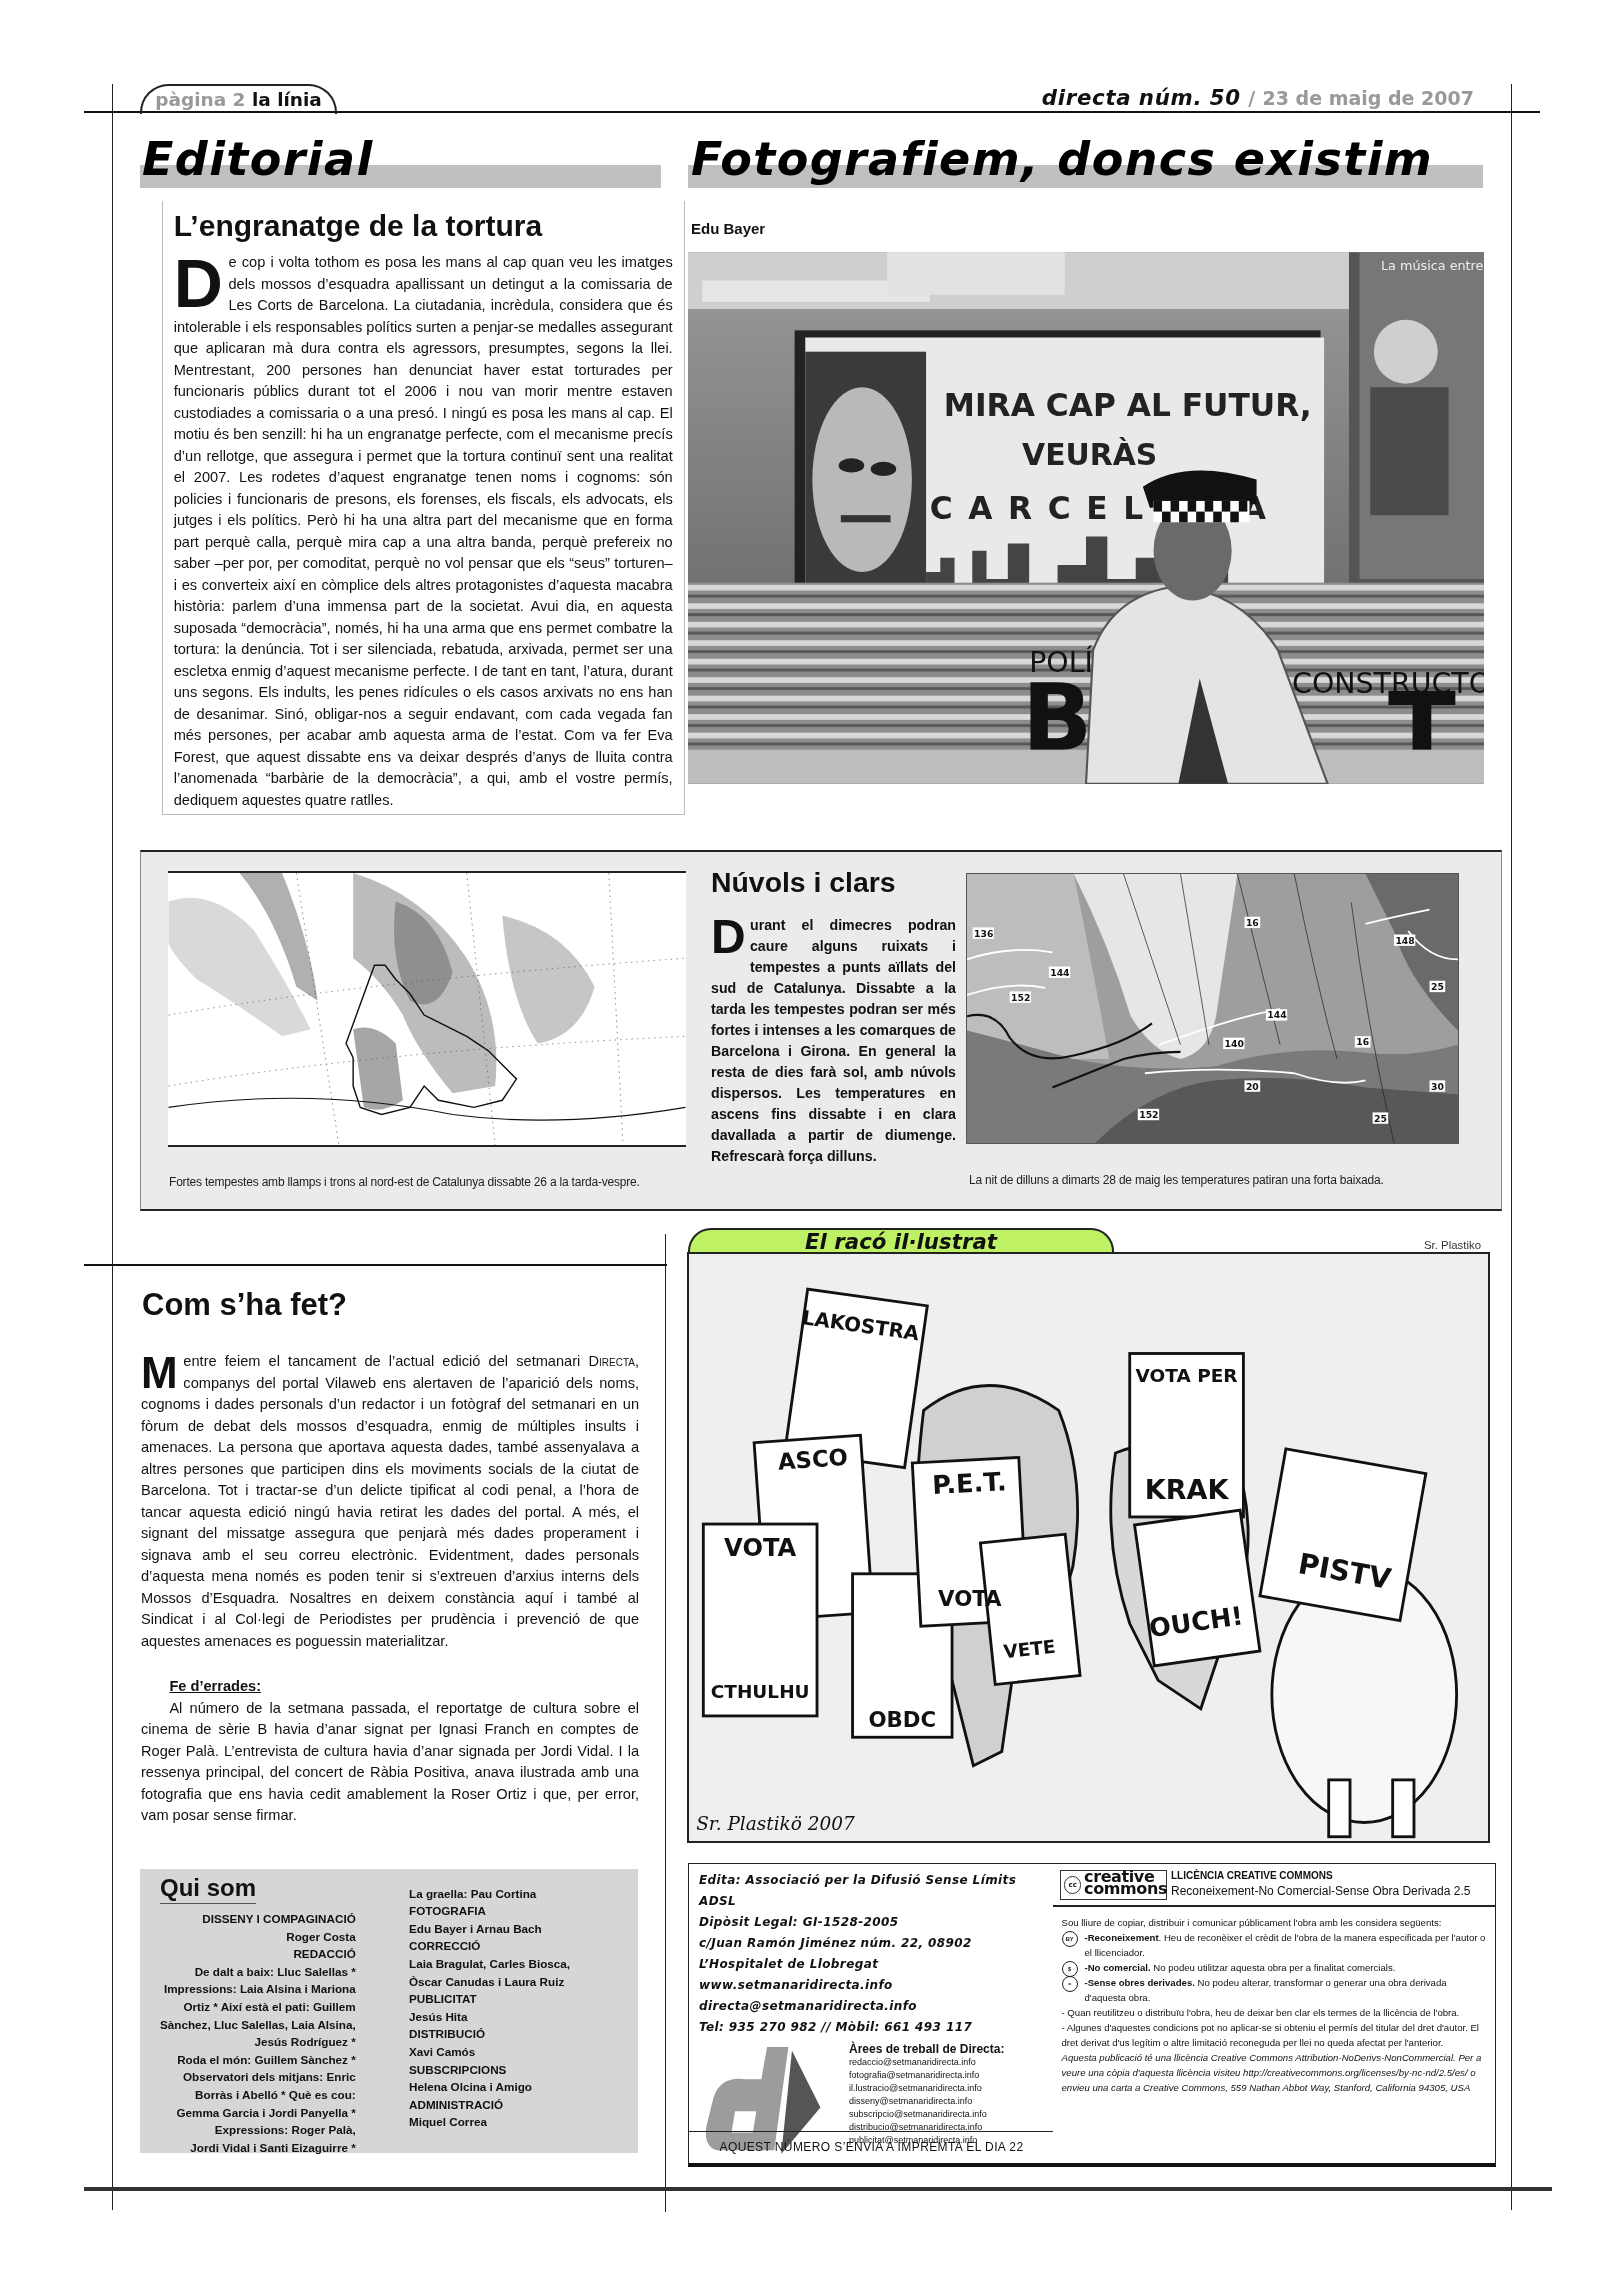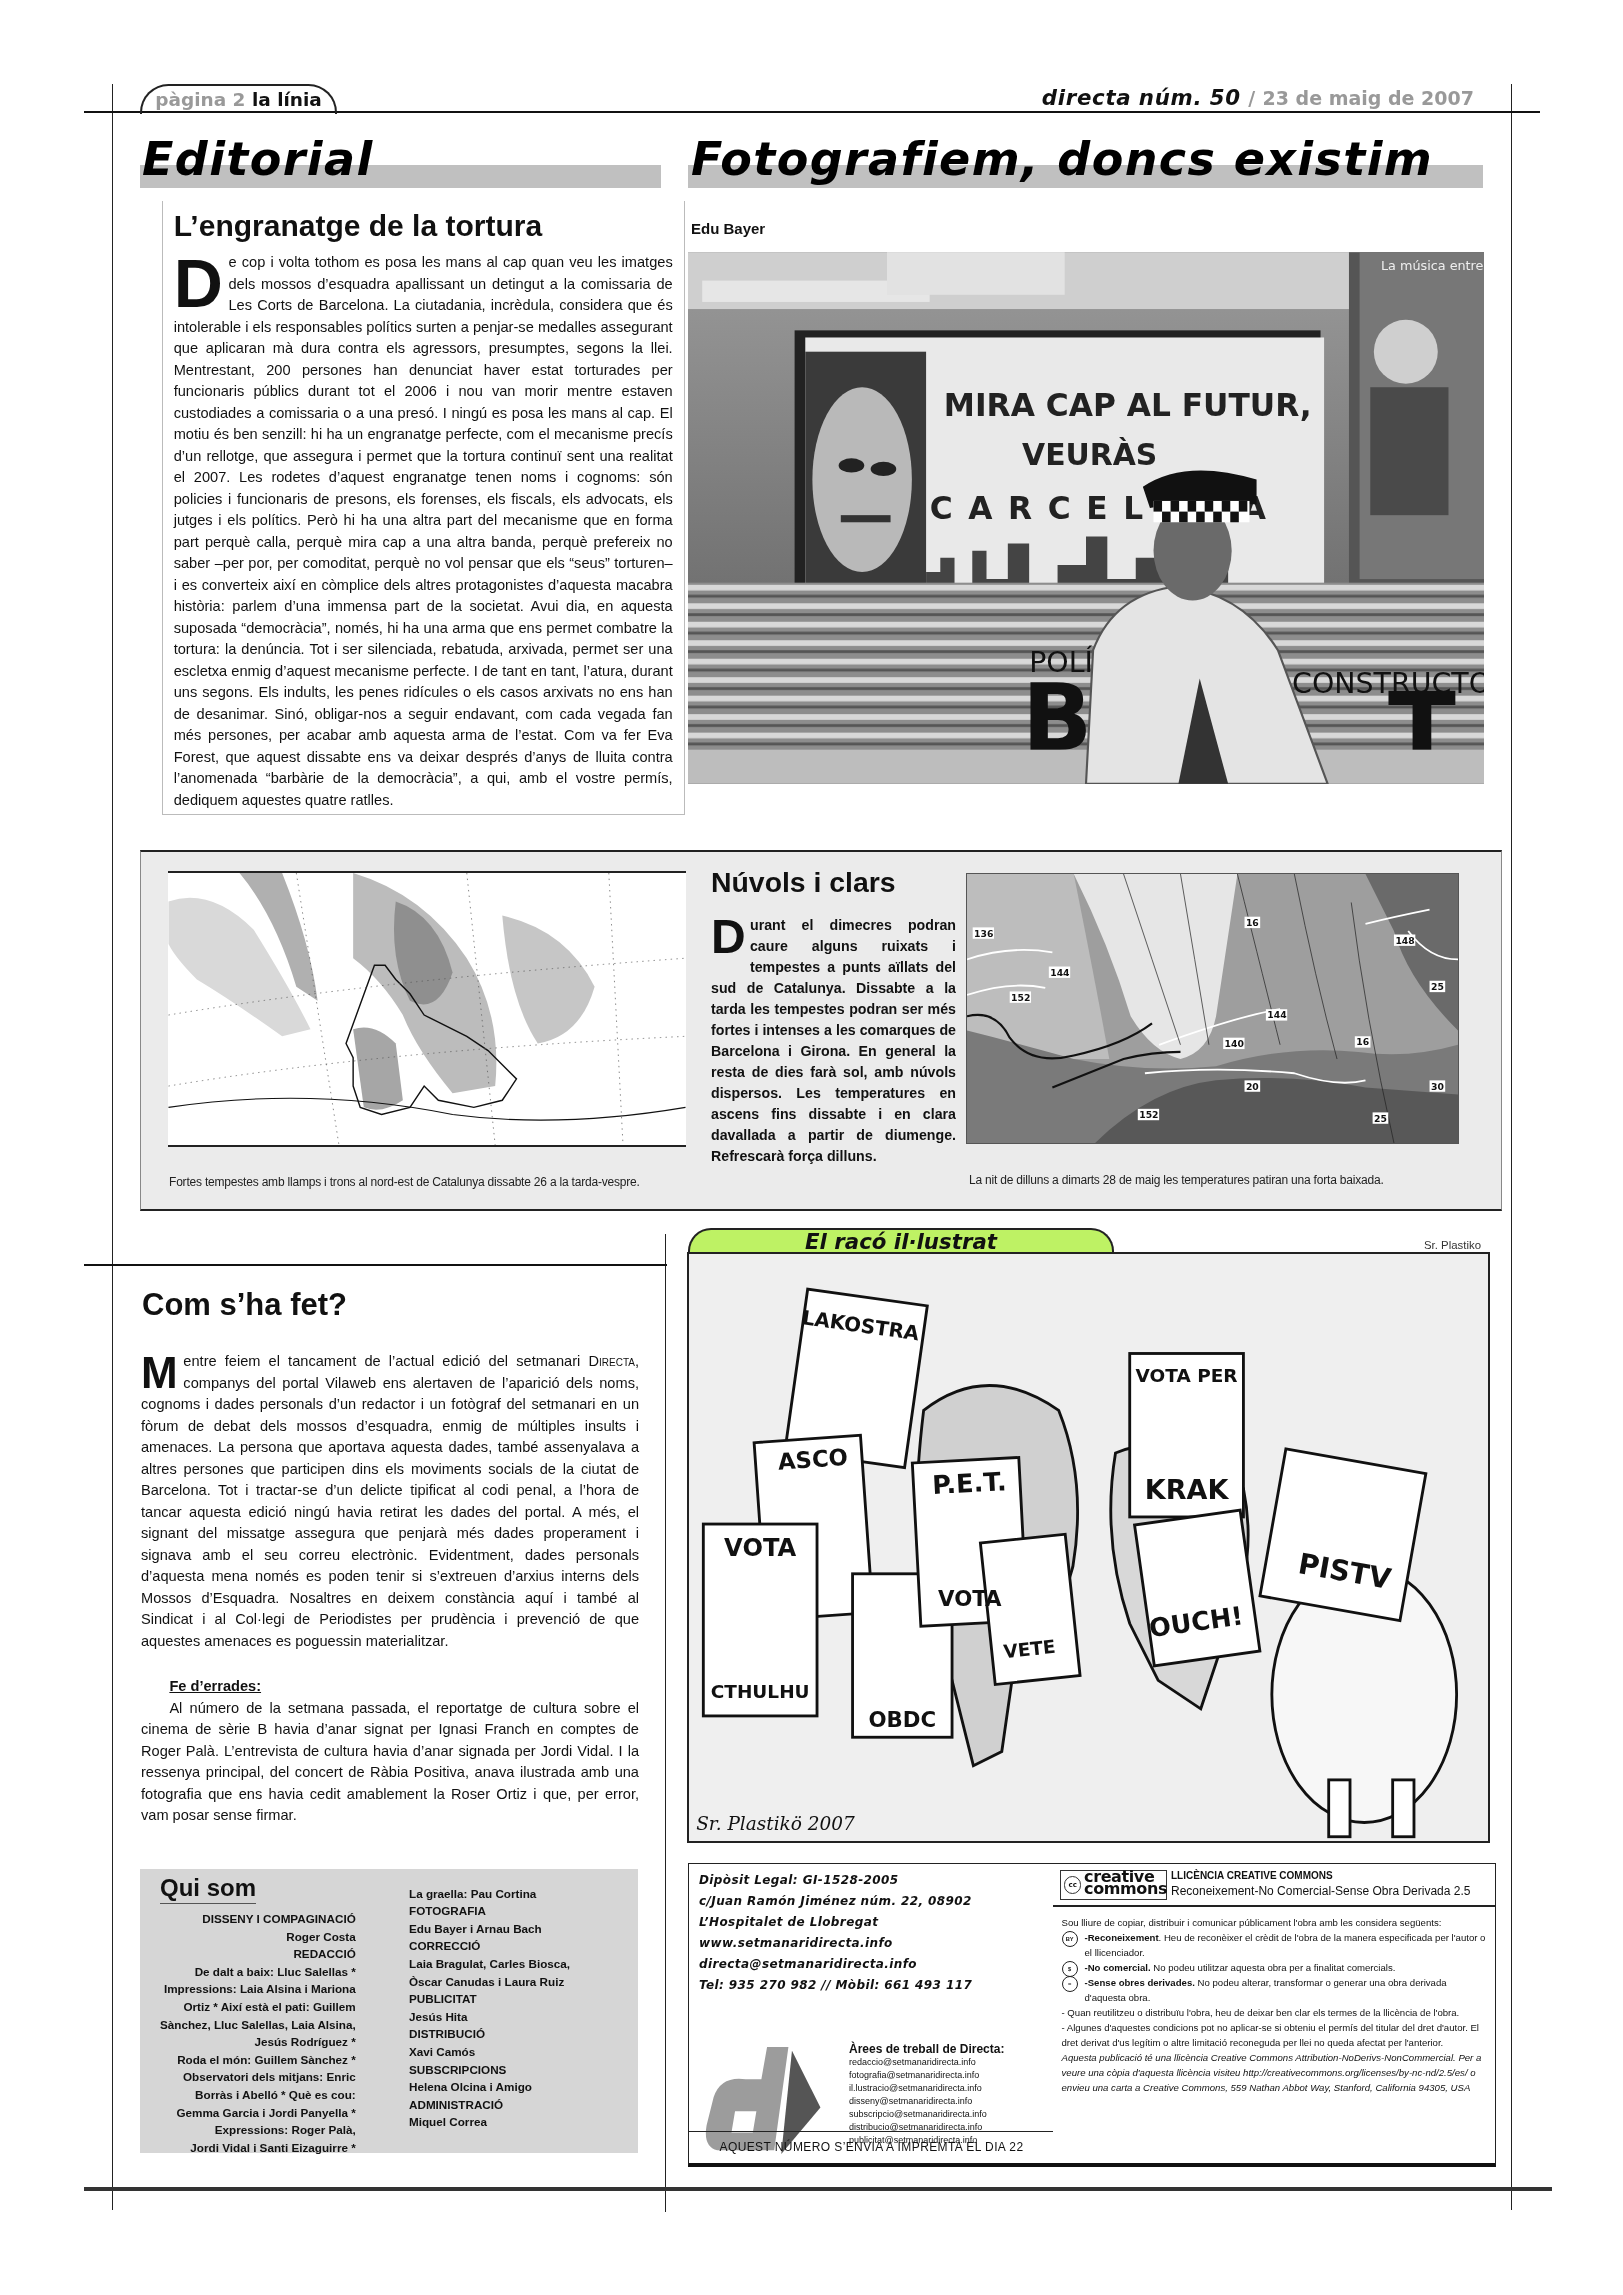--- a/index.html
+++ b/index.html
@@ -357,20 +357,21 @@
       <text x="700" y="345" font-size="38">KRAK</text>
       <text x="715" y="530" font-size="36" transform="rotate(-8 715 530)">OUCH!</text>
       <text x="920" y="460" font-size="40" transform="rotate(10 920 460)">PISTV</text>
     </g>
     <text x="10" y="810" font-family="DejaVu Serif" font-style="italic" font-size="26" fill="#111">Sr. Plastikö 2007</text>
   </svg>
 </div>
 
 <div class="imprint">
   <div class="imp-lines">
+    <div>Edita: Associació per la Difusió Sense Límits ADSL</div>
     <div>Dipòsit Legal: GI-1528-2005</div>
     <div>c/Juan Ramón Jiménez núm. 22, 08902</div>
     <div>L’Hospitalet de Llobregat</div>
     <div>www.setmanaridirecta.info</div>
     <div>directa@setmanaridirecta.info</div>
     <div>Tel: 935 270 982 // Mòbil: 661 493 117</div>
   </div>
   <div style="position:absolute;left:14.2px;top:183px;width:121px;height:107px;">
     <svg width="121" height="107" viewBox="0 0 170 150">
       <path d="M90 0 L120 0 L100 145 L20 145 Q0 140 5 110 L15 70 Q25 40 60 45 L82 45 Z M45 90 L40 120 L70 120 L75 90 Z" fill="#9c9c9c" fill-rule="evenodd"></path>

